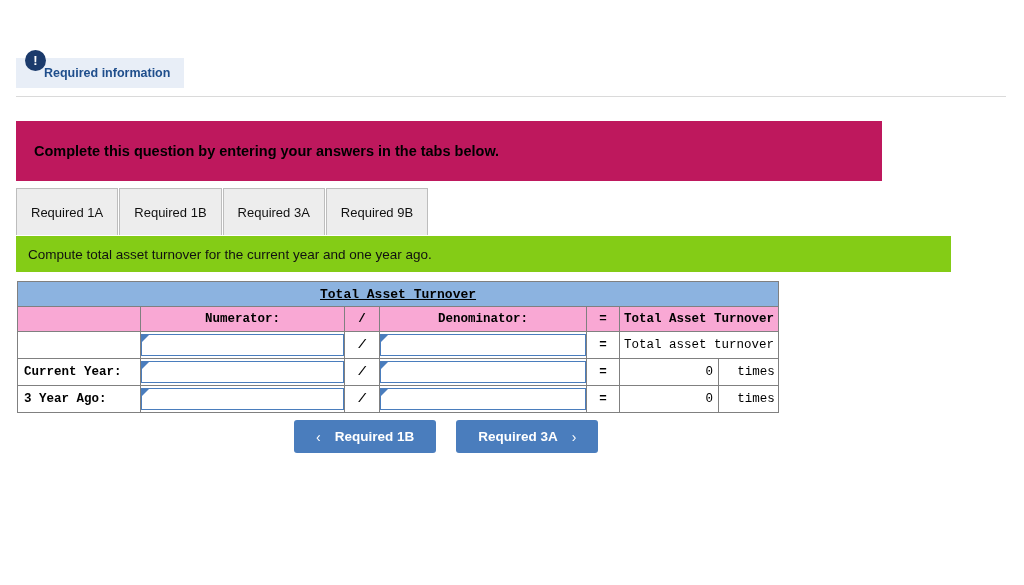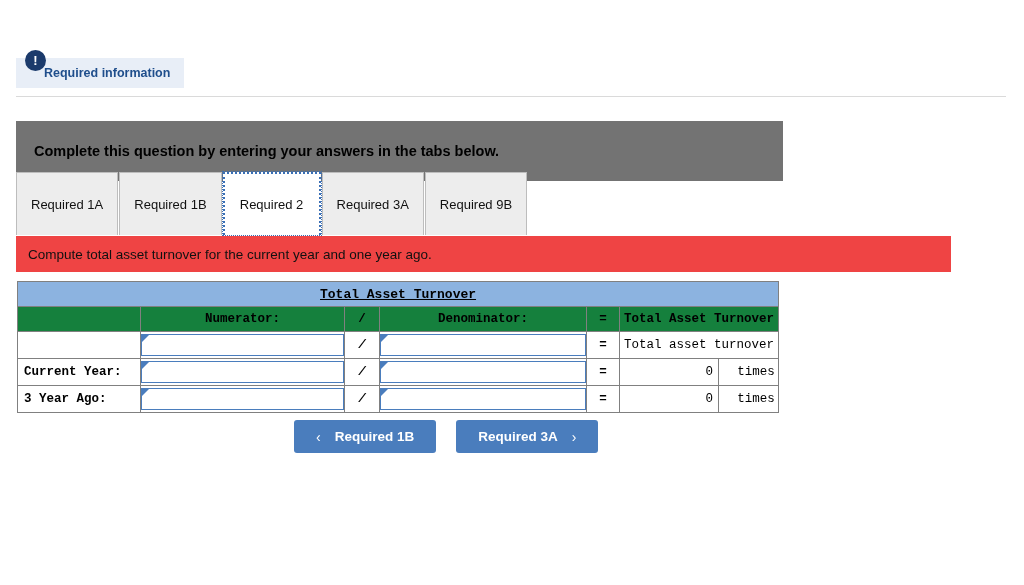--- a/index.html
+++ b/index.html
@@ -70,39 +70,39 @@
     line-height: 13px;
     white-space: nowrap;
     border-bottom: 1px solid #dadada;
   }
   .clipped-mid span { display:block; margin-top:-12px; }
 
   
   .banner {
     position: absolute;
     left: 16px; top: 121px;
-    width: 767px; height: 60px;
-    background: #737373;
+    width: 866px; height: 60px;
+    background: #be185d;
     display: flex; align-items: center;
     padding-left: 18px;
     color: #000;
     font-size: 14.5px;
     font-weight: bold;
   }
 
   
   .tabs {
     position: absolute;
     left: 16px; top: 187px;
     display: flex;
     align-items: flex-end;
     height: 48px;
   }
   .tab {
-    height: 63px;
+    height: 47px;
     min-width: 98px;
     background: #ededed;
     border: 1px solid #bdbdbd;
     border-bottom: none;
     margin-right: 1px;
     display: flex; align-items: center; justify-content: center;
     padding: 0 14px;
     color: #111;
     font-size: 13px;
     white-space: nowrap;
@@ -115,21 +115,21 @@
     border-bottom: none;
     outline: 1px dotted #3a6fb5;
     color: #111;
   }
 
   
   .instruction {
     position: absolute;
     left: 16px; top: 236px;
     width: 935px; height: 36px;
-    background: #ef4444;
+    background: #84cc16;
     display: flex; align-items: center;
     padding-left: 12px;
     color: #111;
     font-size: 13.5px;
   }
 
   
   table.ratio {
     position: absolute;
     left: 17px; top: 281px;
@@ -148,21 +148,21 @@
   }
   .ratio .hdr-title {
     background: #8cb3e0;
     text-align: center;
     font-weight: bold;
     font-size: 13px;
     height: 25px;
   }
   .ratio .hdr-title u { text-decoration: underline; }
   .ratio .hdr {
-    background: #15803d;
+    background: #f9a8d4;
     text-align: center;
     font-weight: bold;
     font-size: 12.5px;
     height: 25px;
   }
   .ratio .rowlabel {
     font-weight: bold;
     padding-left: 6px;
     font-size: 12.5px;
     white-space: nowrap;
@@ -233,21 +233,20 @@
 
   <div class="clipped-mid">
     <span></span>
   </div>
 
   <div class="banner">Complete this question by entering your answers in the tabs below.</div>
 
   <div class="tabs">
     <div class="tab">Required 1A</div>
     <div class="tab">Required 1B</div>
-    <div class="tab active">Required 2</div>
     <div class="tab">Required 3A</div>
     <div class="tab">Required 9B</div>
   </div>
 
   <div class="instruction">Compute total asset turnover for the current year and one year ago.</div>
 
   <table class="ratio">
     <colgroup>
       <col style="width:123px">
       <col style="width:204px">

